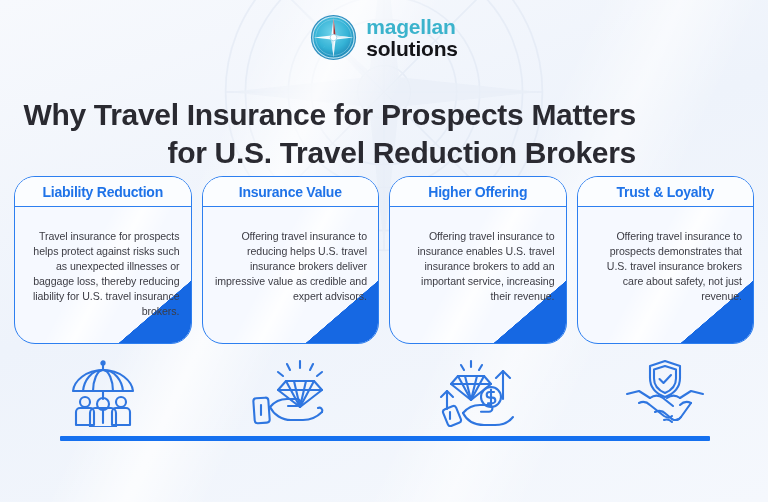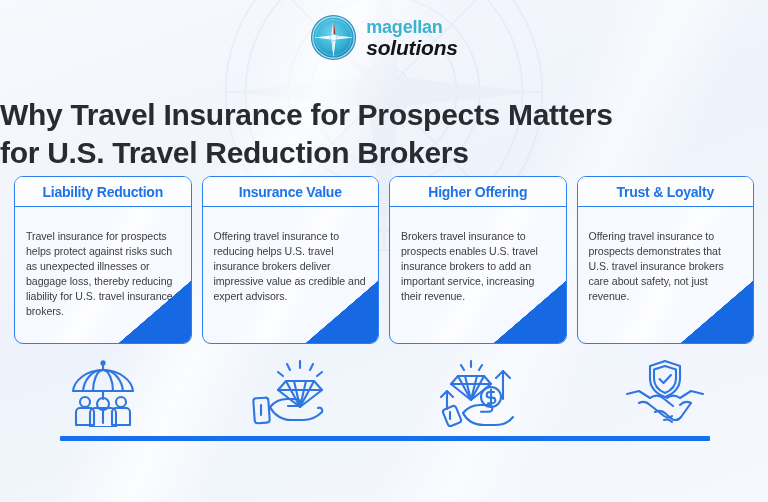--- a/index.html
+++ b/index.html
@@ -31,63 +31,63 @@
 
   
   .logo-wrap{
     position:absolute;top:14px;left:0;width:768px;
     display:flex;align-items:center;justify-content:center;gap:9px;
   }
   .logo-mark{width:47px;height:47px;flex:0 0 auto;}
   .logo-mark svg{display:block;width:47px;height:47px;}
   .logo-text{line-height:1;}
   .logo-line1{
-    font-size:18px;font-weight:bold;color:#3bb3cc;letter-spacing:-.2px;
+    font-size:21px;font-weight:bold;color:#3bb3cc;letter-spacing:-.2px;
     display:block;
   }
   .logo-line2{
     font-size:21px;font-weight:bold;color:#141418;letter-spacing:-.2px;
-    display:block;margin-top:1px;font-style:italic;
+    display:block;margin-top:1px;
   }
 
   
   .title{
     position:absolute;top:76px;left:0;width:636px;
-    text-align:left;color:#2a2a31;
+    text-align:right;color:#2a2a31;
     font-size:30px;font-weight:bold;line-height:1.28;
     letter-spacing:-.3px;
   }
   .title span{display:block;}
 
   
   .cards{
     position:absolute;top:176px;left:14px;
     width:740px;height:168px;
     display:flex;gap:10px;
   }
   .card{
     position:relative;flex:1 1 0;
     border:1.6px solid #2d7ff0;
-    border-radius:9px;
+    border-radius:21px;
     background:#f6f9ff;
     overflow:hidden;
     display:flex;flex-direction:column;
   }
   .card-head{
     height:29px;flex:0 0 auto;
     border-bottom:1.6px solid #2d7ff0;
     background:#fbfdff;
     display:flex;align-items:center;justify-content:center;
   }
   .card-title{
     color:#1f73e8;font-size:14px;font-weight:bold;letter-spacing:-.25px;
     white-space:nowrap;
   }
   .card-body{
-    flex:1 1 auto;position:relative;padding:11px 11px 8px 11px;
+    flex:1 1 auto;position:relative;padding:11px 11px 8px 11px;text-align:right;
   }
   .card-text{
     position:relative;z-index:2;
     color:#3c3c44;font-size:10.6px;line-height:1.42;
     letter-spacing:-.05px;
   }
   .corner{
     position:absolute;right:0;bottom:0;width:72px;height:62px;z-index:1;
     background:linear-gradient(to bottom right,rgba(0,0,0,0) 49.6%,#1668e3 50%);
   }
@@ -216,21 +216,21 @@
         <div class="corner"></div>
       </div>
     </div>
 
     <div class="card">
       <div class="card-head">
         <span class="card-title">Higher Offering</span>
       </div>
       <div class="card-body">
         <div class="card-sheen"></div>
-        <p class="card-text">Brokers travel insurance to prospects enables U.S. travel insurance brokers to add an important service, increasing their revenue.</p>
+        <p class="card-text">Offering travel insurance to insurance enables U.S. travel insurance brokers to add an important service, increasing their revenue.</p>
         <div class="corner"></div>
       </div>
     </div>
 
     <div class="card">
       <div class="card-head">
         <span class="card-title">Trust &amp; Loyalty</span>
       </div>
       <div class="card-body">
         <div class="card-sheen"></div>

